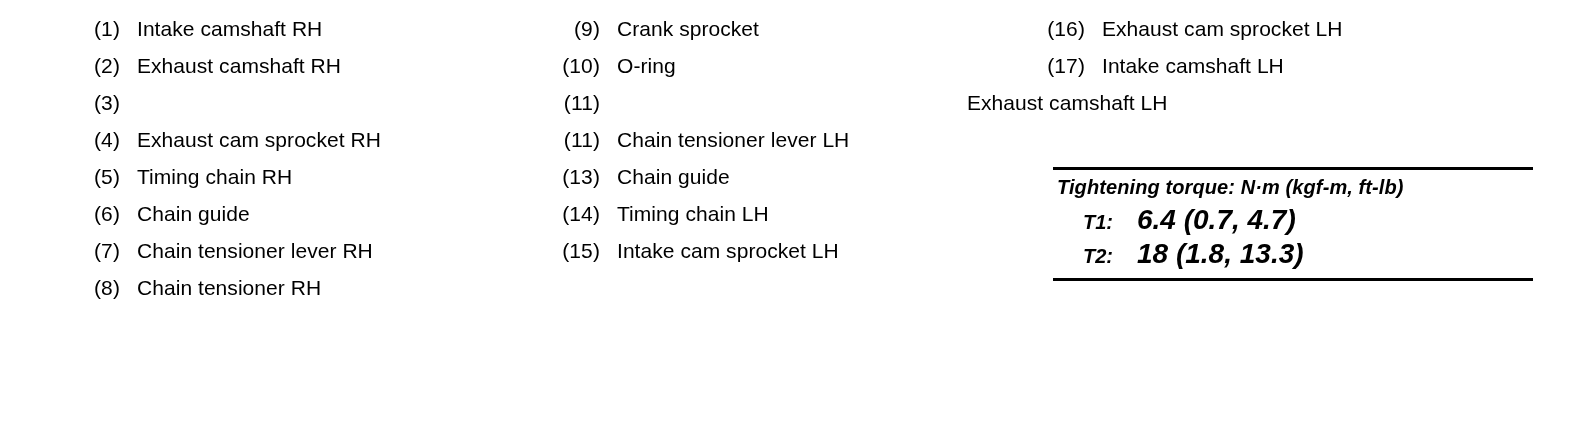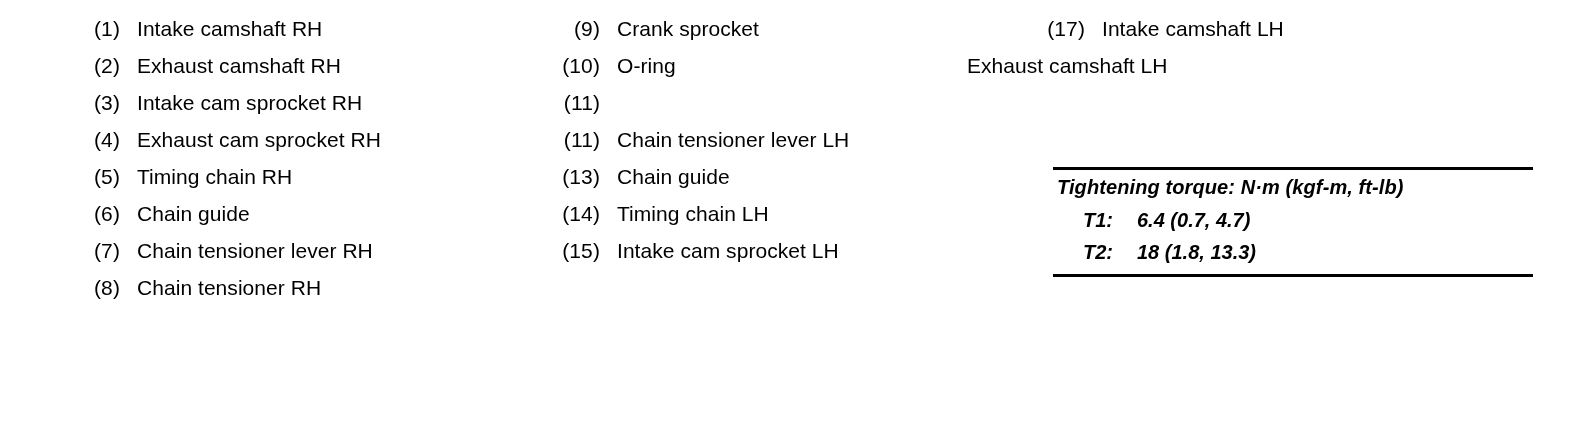--- a/index.html
+++ b/index.html
@@ -99,21 +99,21 @@
     flex: 0 0 auto;
     width: 58px;
     font-size: 20px;
     font-weight: bold;
     font-style: italic;
     padding-left: 26px;
     box-sizing: border-box;
   }
   .torque-val {
     flex: 0 0 auto;
-    font-size: 20px;
+    font-size: 28px;
     font-weight: bold;
     font-style: italic;
     padding-left: 22px;
   }
 </style>
 </head>
 <body>
 
 <div class="sheet">
 
@@ -122,21 +122,20 @@
       <div class="part-row">
         <span class="part-num">(1)</span>
         <span class="part-label">Intake camshaft RH</span>
       </div>
       <div class="part-row">
         <span class="part-num">(2)</span>
         <span class="part-label">Exhaust camshaft RH</span>
       </div>
       <div class="part-row">
         <span class="part-num">(3)</span>
-        <span class="part-label">Intake cam sprocket RH</span>
       </div>
       <div class="part-row">
         <span class="part-num">(4)</span>
         <span class="part-label">Exhaust cam sprocket RH</span>
       </div>
       <div class="part-row">
         <span class="part-num">(5)</span>
         <span class="part-label">Timing chain RH</span>
       </div>
       <div class="part-row">
@@ -181,20 +180,24 @@
       </div>
       <div class="part-row">
         <span class="part-num">(15)</span>
         <span class="part-label">Intake cam sprocket LH</span>
       </div>
     </div>
   </div>
 
   <div class="col col-3">
     <div class="rows">
+      <div class="part-row">
+        <span class="part-num">(16)</span>
+        <span class="part-label">Exhaust cam sprocket LH</span>
+      </div>
       <div class="part-row">
         <span class="part-num">(17)</span>
         <span class="part-label">Intake camshaft LH</span>
       </div>
       <div class="part-row">
         <span class="part-label">Exhaust camshaft LH</span>
       </div>
     </div>
   </div>
 

